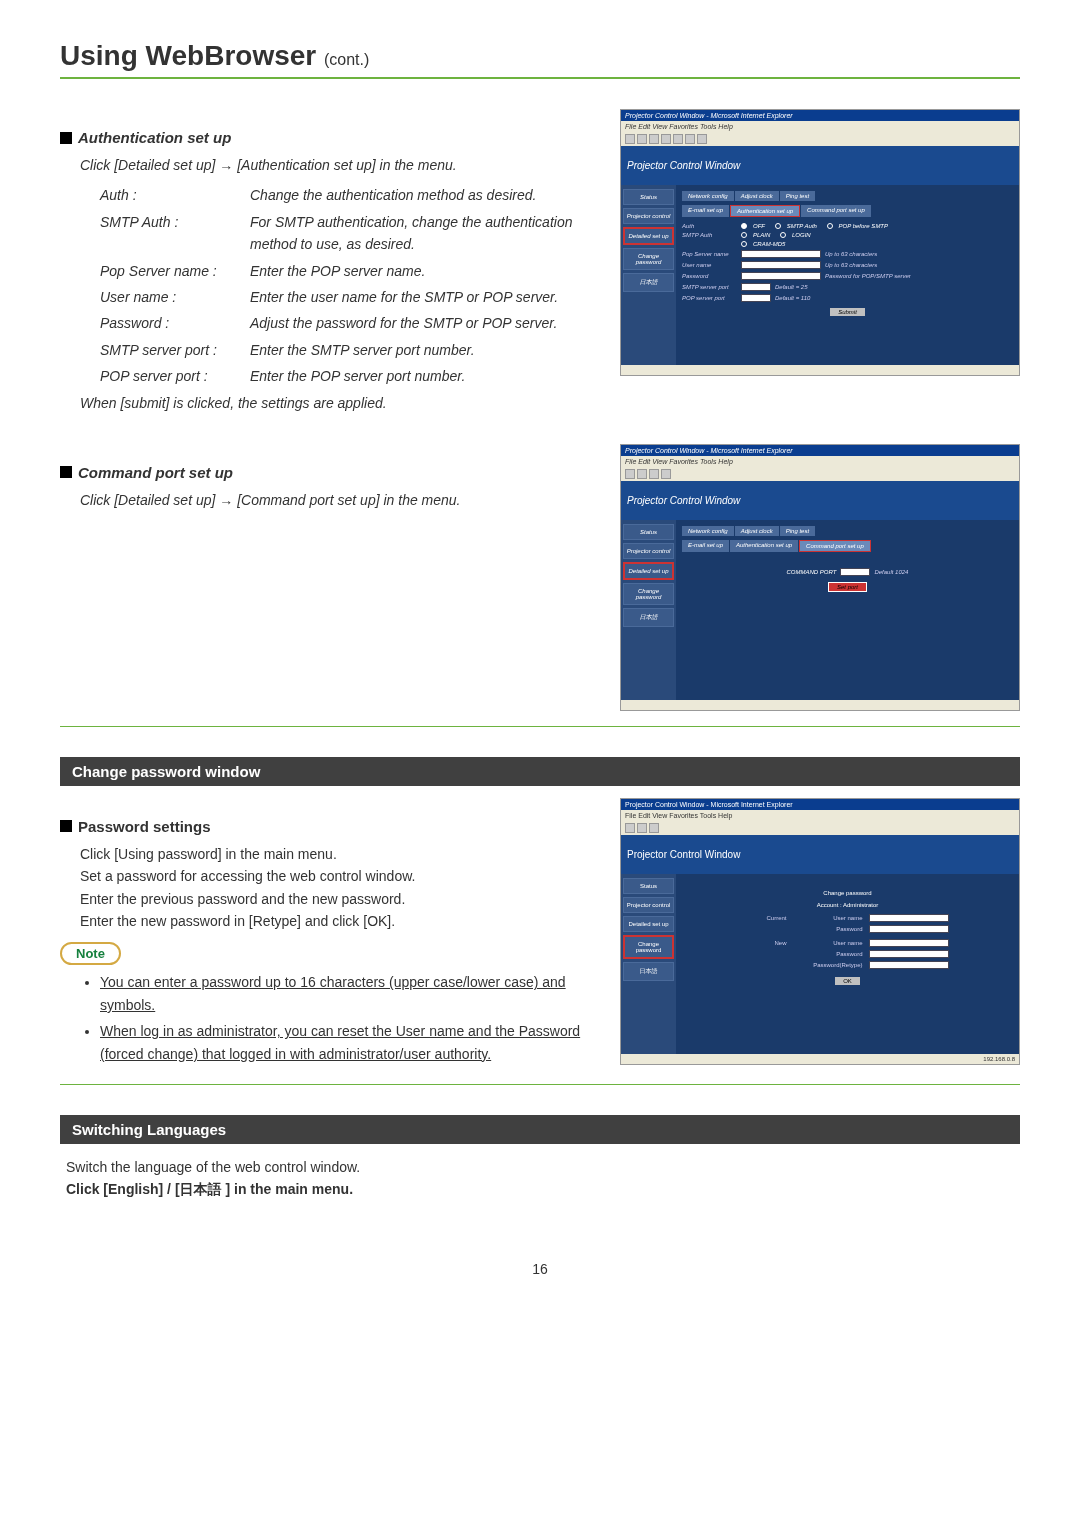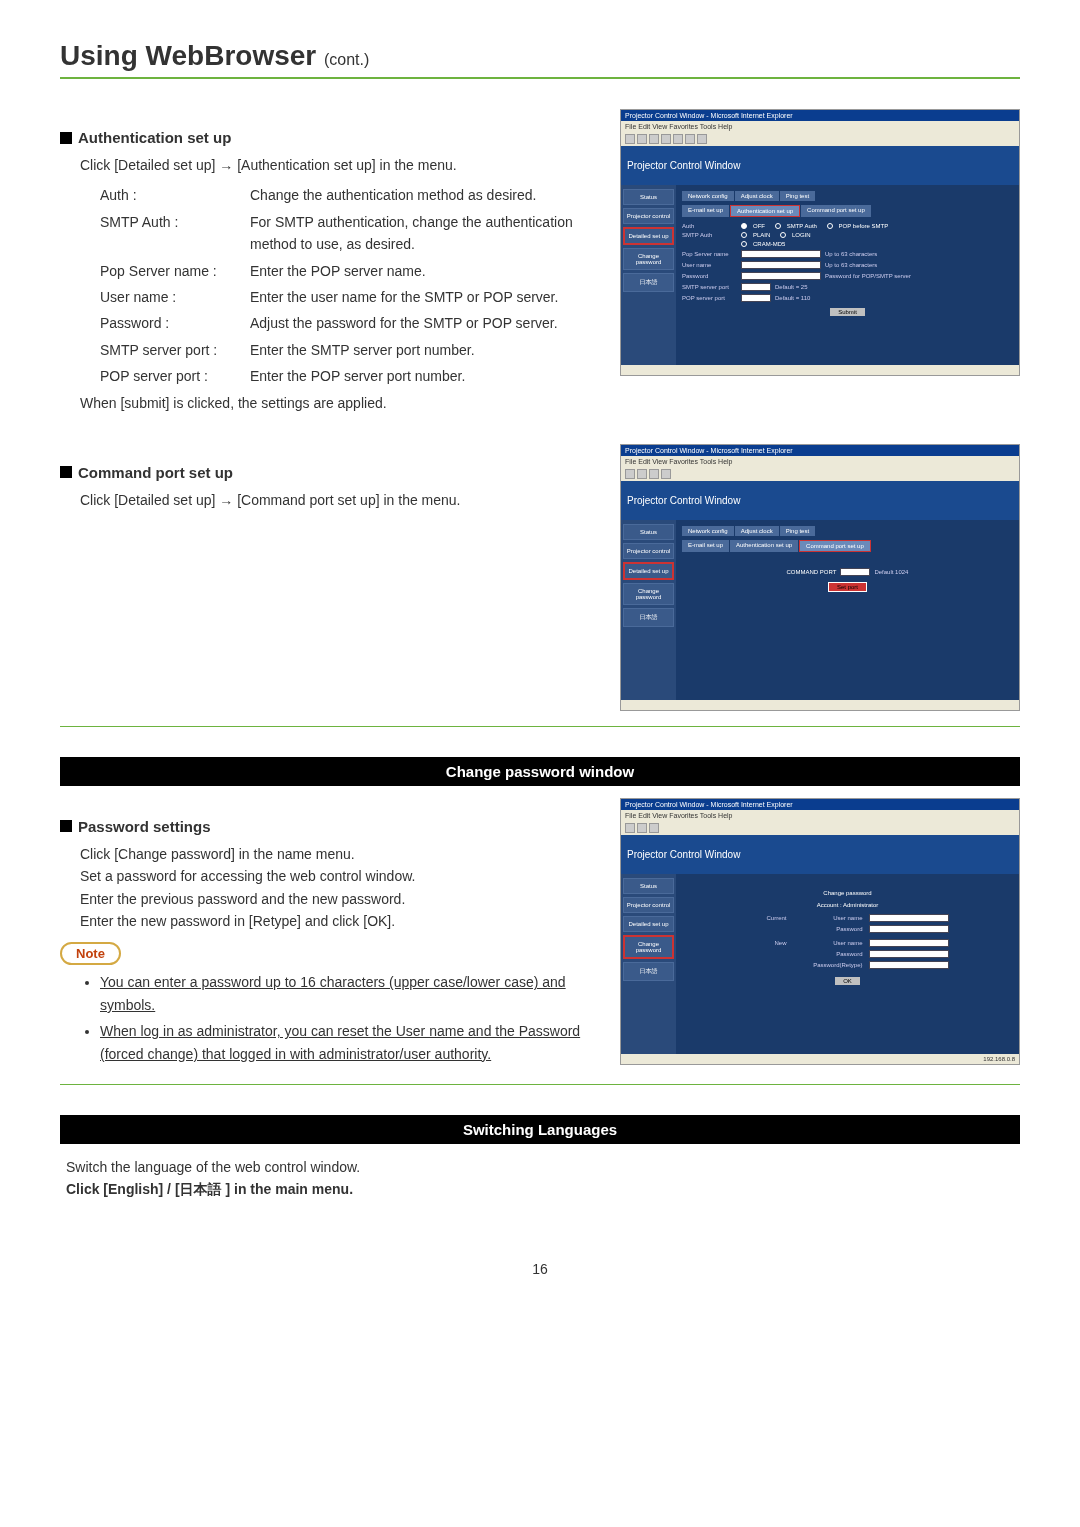--- a/index.html
+++ b/index.html
@@ -44,21 +44,21 @@
       width: 12px;
       height: 12px;
       background: black;
       margin-right: 6px;
     }
     .section-content { padding-left: 20px; line-height: 1.6; }
     .def-table { margin-left: 20px; margin-top: 8px; }
     .def-row { display: flex; margin-bottom: 4px; }
     .def-label { width: 150px; flex-shrink: 0; }
     .def-value { flex: 1; }
-    .two-col { display: flex; gap: 20px; margin-top: 10px; }
+    .two-col { display: flex; gap: 20px; margin-top: 10px; font-style: italic; }
     .left-col { flex: 1; }
     .right-col { width: 400px; flex-shrink: 0; }
     .screenshot {
       width: 100%;
       border: 1px solid #999;
       font-size: 7px;
       background: linear-gradient(#d0d8e8, #e8eef8);
     }
     .ss-titlebar { background: #0a3d8f; color: white; padding: 2px 4px; font-size: 7px; }
     .ss-menubar { background: #ece9d8; padding: 2px 4px; font-size: 7px; color: #333; }
@@ -83,32 +83,31 @@
     .ss-formlabel { width: 55px; color: #cce; }
     .ss-input { background: white; height: 8px; width: 80px; border: 1px solid #445; }
     .ss-radio { width: 6px; height: 6px; border-radius: 50%; border: 1px solid white; display: inline-block; margin-right: 2px; }
     .ss-radio.on { background: white; }
     .ss-btn { background: #c0c0c0; color: black; padding: 1px 8px; font-size: 6px; display: inline-block; }
     .ss-btn.red { background: #cc3333; border: 1px solid #fff; }
     .ss-hint { color: #cce; font-size: 6px; }
     .ss-statusbar { background: #ece9d8; padding: 2px 4px; font-size: 6px; color: #333; text-align: right; }
     
     .band-header {
-      background: #000000;
+      background: #404040;
       color: white;
       padding: 6px 12px;
       font-weight: bold;
       font-size: 15px;
       margin: 30px 0 12px 0;
-      text-align: center;
     }
     .note-label {
       display: inline-block;
       border: 2px solid #d4a943;
-      color: #c2410c;
+      color: #15803d;
       border-radius: 12px;
       padding: 2px 14px;
       font-weight: bold;
       font-size: 13px;
       margin: 10px 0 6px 0;
     }
     .note-list { padding-left: 20px; line-height: 1.6; }
     .note-list li { list-style: disc; margin-left: 20px; margin-bottom: 4px; text-decoration: underline; }
     .page-number { text-align: center; margin-top: 60px; font-size: 14px; }
     .two-col-password { display: flex; gap: 20px; }
@@ -301,21 +300,21 @@
 <hr class="hr-thin">
 
 <div class="band-header">Change password window</div>
 
 <div class="two-col-password">
   <div class="pw-left">
     <div class="section-heading">
       <span>Password settings</span>
     </div>
     <div class="section-content">
-      <div>Click [Change password] in the name menu.</div>
+      <div>Click [Using password] in the main menu.</div>
       <div>Set a password for accessing the web control window.</div>
       <div>Enter the previous password and the new password.</div>
       <div>Enter the new password in [Retype] and click [OK].</div>
     </div>
     <div class="note-label">Note</div>
     <ul class="note-list">
       <li>You can enter a password up to 16 characters (upper case/lower case) and symbols.</li>
       <li>When log in as administrator, you can reset the User name and the Password (forced change) that logged in with administrator/user authority.</li>
     </ul>
   </div>

